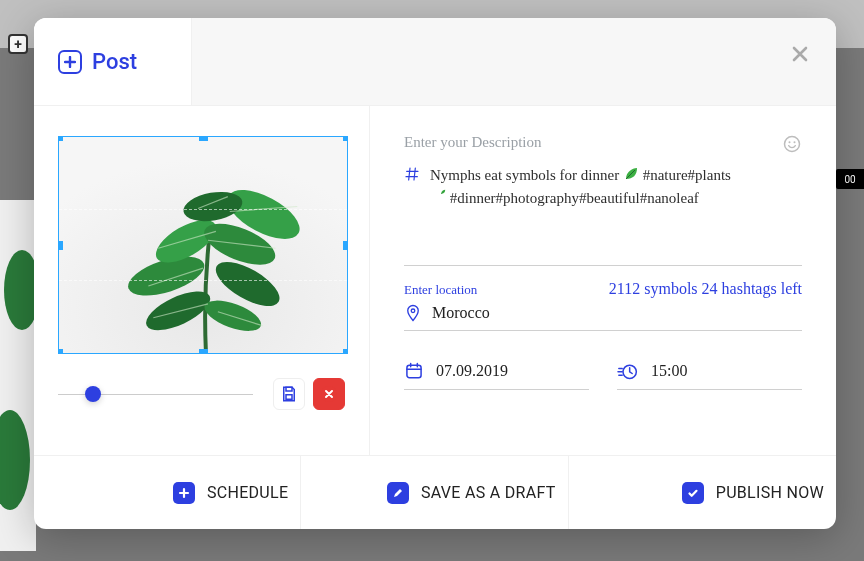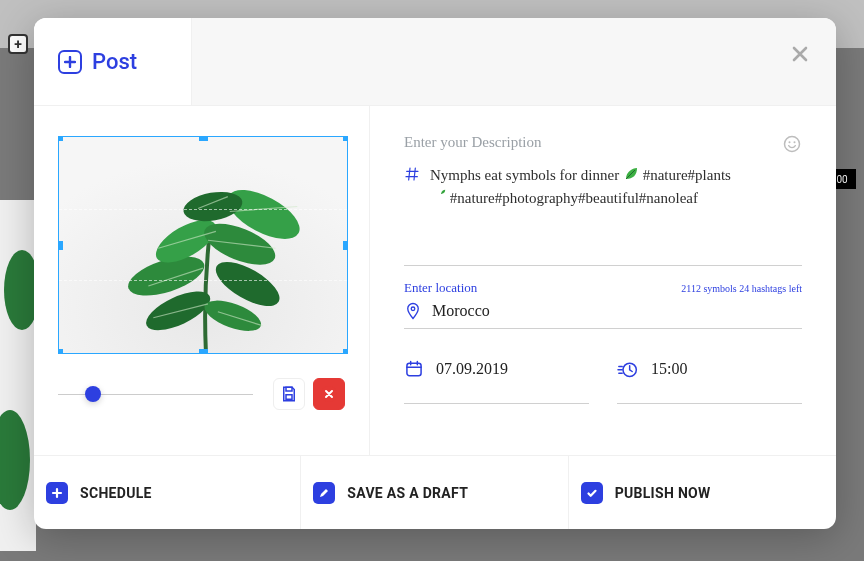--- a/index.html
+++ b/index.html
@@ -1,20 +1,20 @@
 <!DOCTYPE html>
 <html><head>
 <meta charset="utf-8">
 <style>
   * { box-sizing: border-box; margin: 0; padding: 0; }
   html, body { width: 864px; height: 561px; font-family: -apple-system, BlinkMacSystemFont, "Segoe UI", Roboto, Arial, sans-serif; background: #999; overflow: hidden; }
   .backdrop { position: absolute; inset: 0; background: #7a7a7a; }
   .bg-topbar { position: absolute; top: 0; left: 0; right: 0; height: 48px; background: #c0c0c0; }
   .bg-add { position: absolute; top: 34px; left: 8px; width: 20px; height: 20px; background: #fff; border: 2px solid #333; border-radius: 4px; display:flex; align-items:center; justify-content:center; color:#333; font-weight:bold; font-size:14px;}
-  .bg-black-badge { position: absolute; top: 169px; right: 8px; width: 28px; height: 20px; background: #000; color:#fff; font-size:10px; display:flex; align-items:center; justify-content:center; border-radius: 2px 0 0 2px;}
+  .bg-black-badge { position: absolute; top: 169px; right: 0; width: 28px; height: 20px; background: #000; color:#fff; font-size:10px; display:flex; align-items:center; justify-content:center; border-radius: 2px 0 0 2px;}
   .bg-strip { position: absolute; left: 0; top: 200px; bottom: 10px; width: 36px; background: #bdbdbd; overflow:hidden;}
   .bg-plant { position:absolute; inset:0; }
   .modal {
     position: absolute; top: 18px; left: 34px; right: 28px; bottom: 32px;
     background: #fff; border-radius: 12px; box-shadow: 0 8px 40px rgba(0,0,0,.25);
     display: flex; flex-direction: column; overflow: hidden;
   }
   .modal-header { height: 88px; display: flex; border-bottom: 1px solid #f0f0f0; position:relative; }
   .tab-post {
     width: 158px; height: 100%; background: #fff; border-right: 1px solid #f0f0f0;
@@ -68,32 +68,32 @@
   .desc-label { color:#9aa0a6; font-size:15px; flex:1; }
   .emoji-btn { color:#bdbdbd; cursor:pointer; }
   .desc-body { display:flex; margin-top:10px; gap:10px; align-items:flex-start; }
   .hash-icon { color:#2d3fe0; flex-shrink:0; margin-top:2px; }
   .desc-text { color:#2e2e2e; font-size:15px; line-height:1.55; }
   .leaf { display:inline-block; width:16px; height:16px; vertical-align:-2px; }
   .underline { height:1px; background:#d0d0d0; margin-top:54px; }
   .loc-section { margin-top:14px; }
   .loc-top { display:flex; justify-content:space-between; align-items:baseline; }
   .loc-label { color:#2d3fe0; font-size:13px; }
-  .loc-counter { color:#2d3fe0; font-size:10px; }
+  .loc-counter { color:#2d3fe0; font-size:16px; }
   .loc-input-row { display:flex; align-items:center; gap:10px; margin-top:6px; border-bottom:1px solid #d0d0d0; padding-bottom:8px;}
   .loc-value { font-size:16px; color:#222; }
   .dt-row { display:flex; gap:28px; margin-top:30px; }
-  .dt-field { flex:1; display:flex; align-items:center; gap:12px; border-bottom:1px solid #d0d0d0; padding-bottom:24px; font-size:16px; color:#222;}
+  .dt-field { flex:1; display:flex; align-items:center; gap:12px; border-bottom:1px solid #d0d0d0; padding-bottom:8px; font-size:16px; color:#222;}
   .modal-footer {
     height: 74px; border-top:1px solid #f0f0f0; display:flex;
   }
   .foot-btn {
     flex:1 1 33.33%;
-    display:flex; align-items:center; justify-content:flex-start; gap:12px;
-    font-size:14px; font-weight:700; color:#222; border-right:1px solid #f0f0f0;
+    display:flex; align-items:center; justify-content:flex-end; gap:12px;
+    font-size:16px; font-weight:400; color:#222; border-right:1px solid #f0f0f0;
     padding:0 12px;
     cursor:pointer; letter-spacing:.3px;
   }
   .foot-btn:last-child{border-right:none;}
   .square-ic {
     width:22px; height:22px; border-radius:5px; background:#2d3fe0; display:flex; align-items:center; justify-content:center;
   }
   .square-ic svg{color:#fff; display:block;}
   svg { display:block; }
 </style>
@@ -208,21 +208,21 @@
           <span>Nymphs eat symbols for dinner </span>
           <span class="leaf"><svg viewBox="0 0 16 16">
                 <path d="M3 13C3 6 9 2 14 2c0 7-4 11-11 11z" fill="#3cb043"></path>
                 <path d="M3 13L12 4" stroke="#1f6a2d" stroke-width="1"></path>
               </svg></span>
           <span> #nature#plants</span><br>
           <span style="padding-left:10px;" class="leaf"><svg viewBox="0 0 16 16">
                 <path d="M3 13C3 6 9 2 14 2c0 7-4 11-11 11z" fill="#3cb043"></path>
                 <path d="M3 13L12 4" stroke="#1f6a2d" stroke-width="1"></path>
               </svg></span>
-          <span> #nature#photography#beautiful#nanoleaf</span>
+          <span> #dinner#photography#beautiful#nanoleaf</span>
         </div>
       </div>
       <div class="underline"></div>
 
       <div class="loc-section">
         <div class="loc-top">
           <span class="loc-label">Enter location</span>
           <span class="loc-counter">2112 symbols 24 hashtags left</span>
         </div>
         <div class="loc-input-row">

